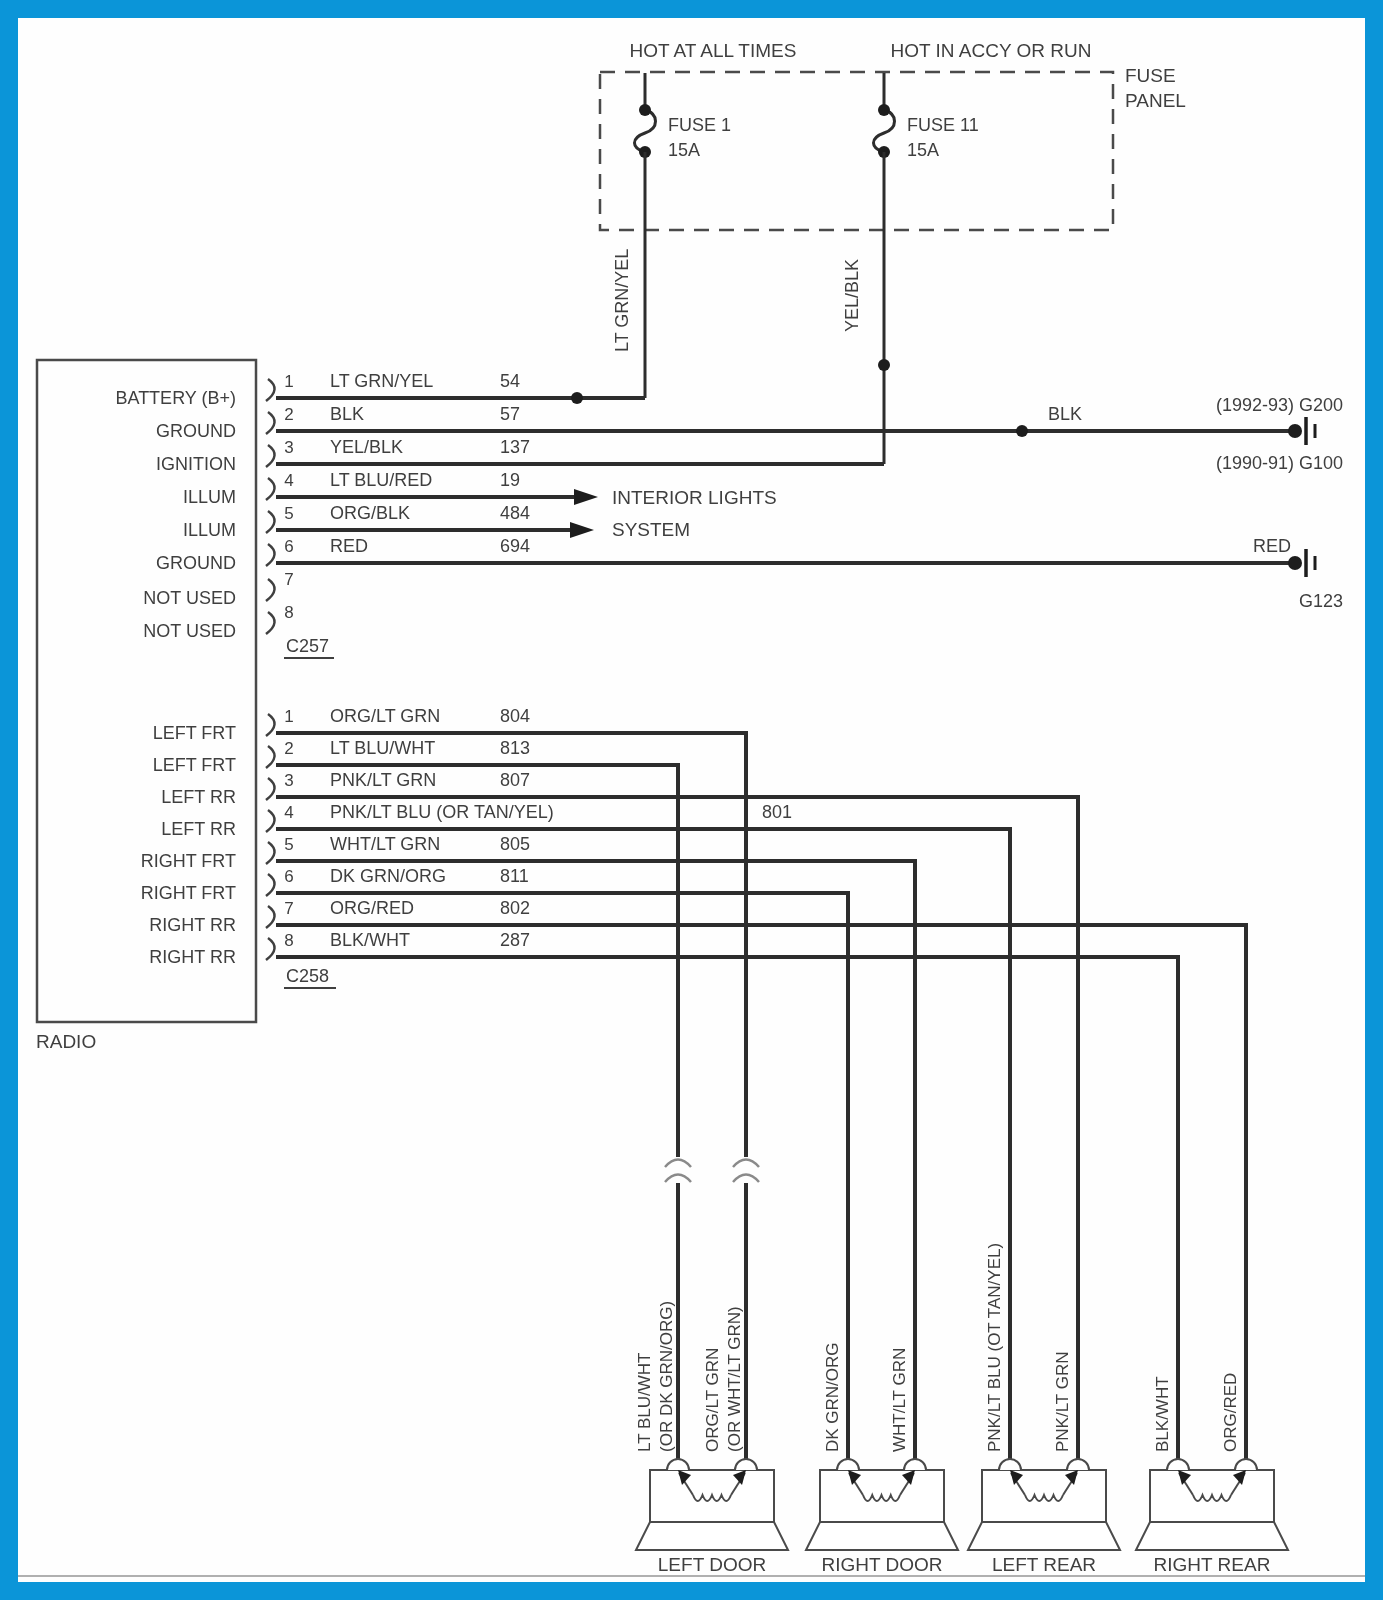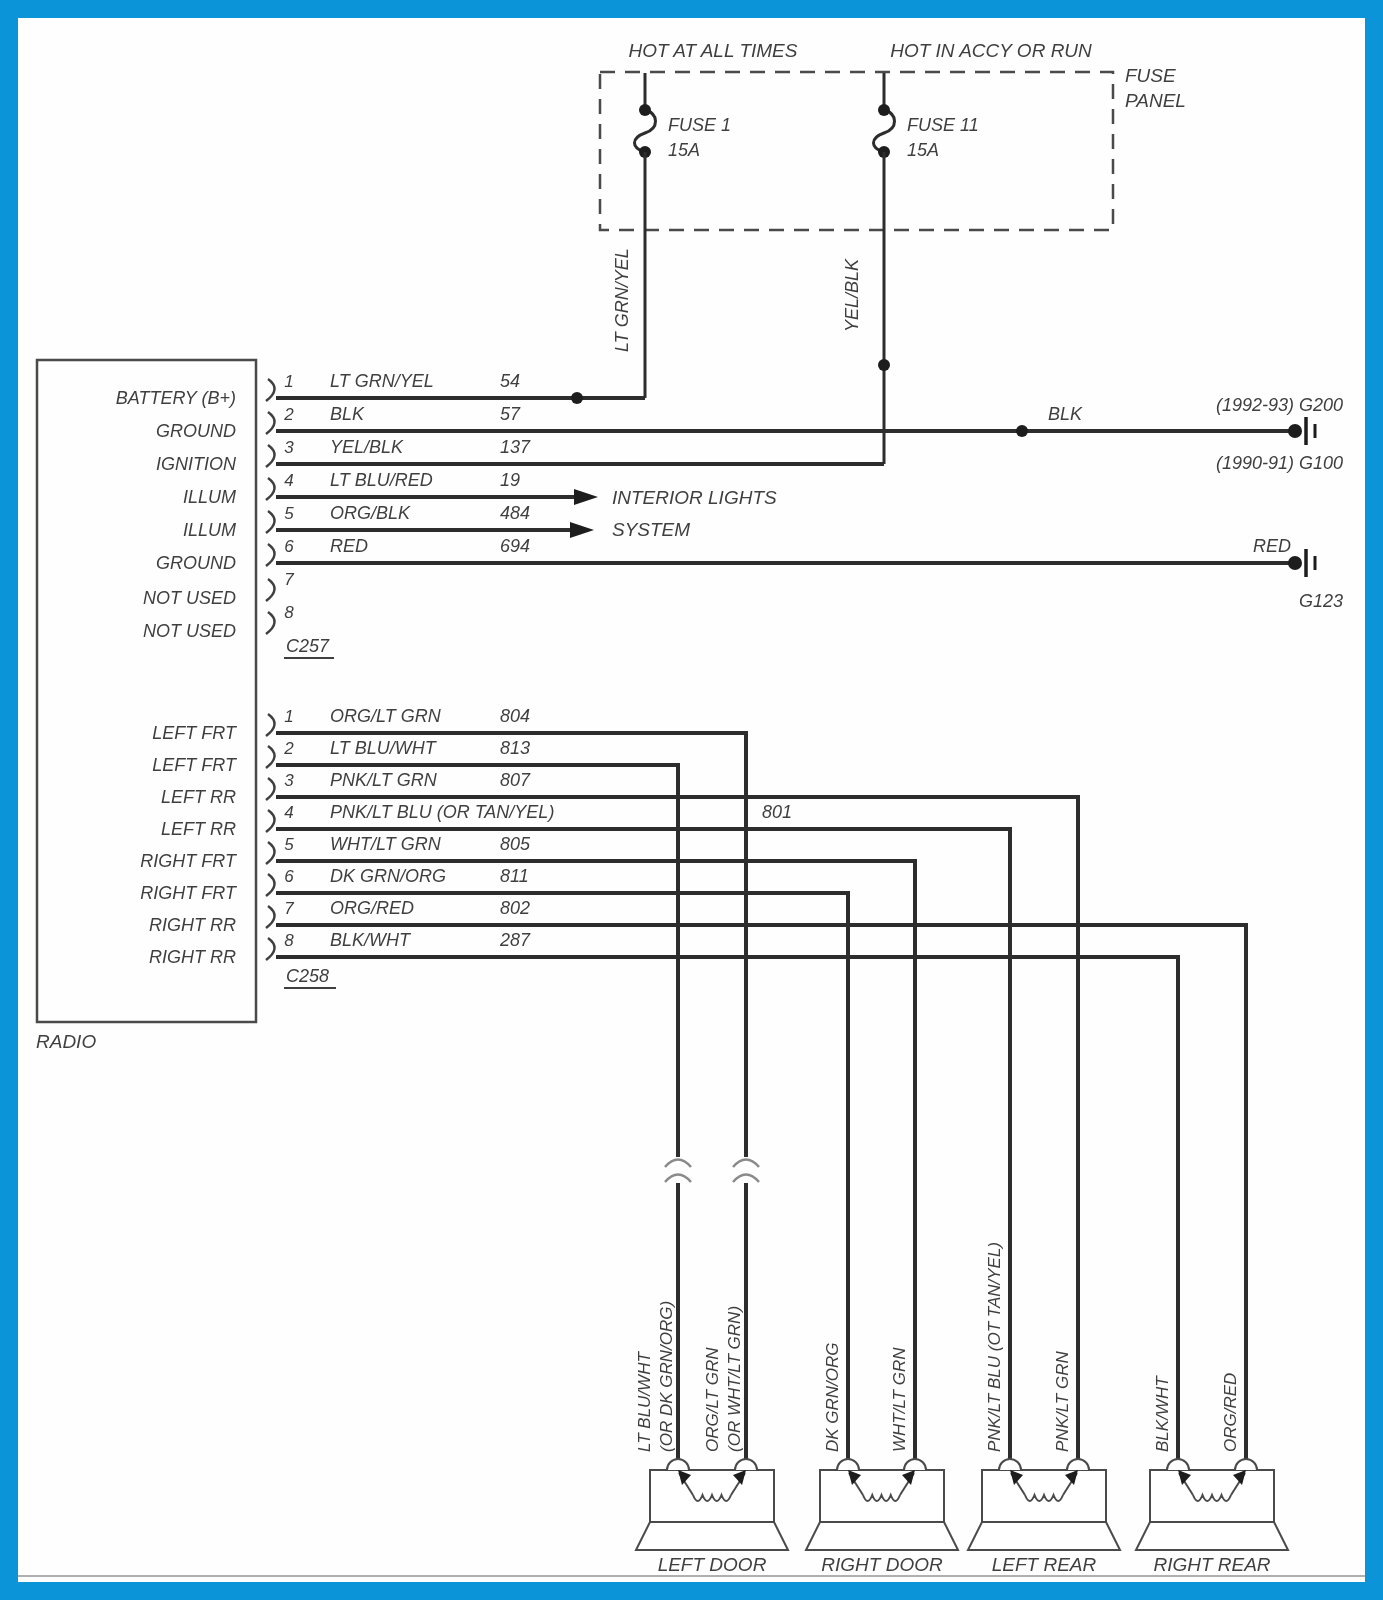--- a/index.html
+++ b/index.html
@@ -1,16 +1,16 @@
 <!DOCTYPE html>
 <html><head>
 <meta charset="utf-8">
 <style>
   html,body{margin:0;padding:0;background:#e8e8e8;}
-  #stage{position:relative;width:1383px;height:1600px;background:#3b82f6;font-family:"Liberation Sans",sans-serif;font-style:italic;}
+  #stage{position:relative;width:1383px;height:1600px;background:#3b82f6;font-family:"Liberation Sans",sans-serif;}
   svg{display:block;}
   text{fill:#3f3f3f;font-family:"Liberation Sans",sans-serif;}
   .wire{stroke:#2d2d2d;stroke-width:4;fill:none;}
   .thinwire{stroke:#2d2d2d;stroke-width:3;fill:none;}
   .boxline{stroke:#4a4a4a;stroke-width:2.5;fill:none;}
   .bracket{stroke:#3f3f3f;stroke-width:2.5;fill:none;}
   .dot{fill:#1d1d1d;}
   .arrow{fill:#1d1d1d;}
   .spk{stroke:#4a4a4a;stroke-width:2;fill:#ffffff;}
   .coil{stroke:#4a4a4a;stroke-width:2;fill:none;}

